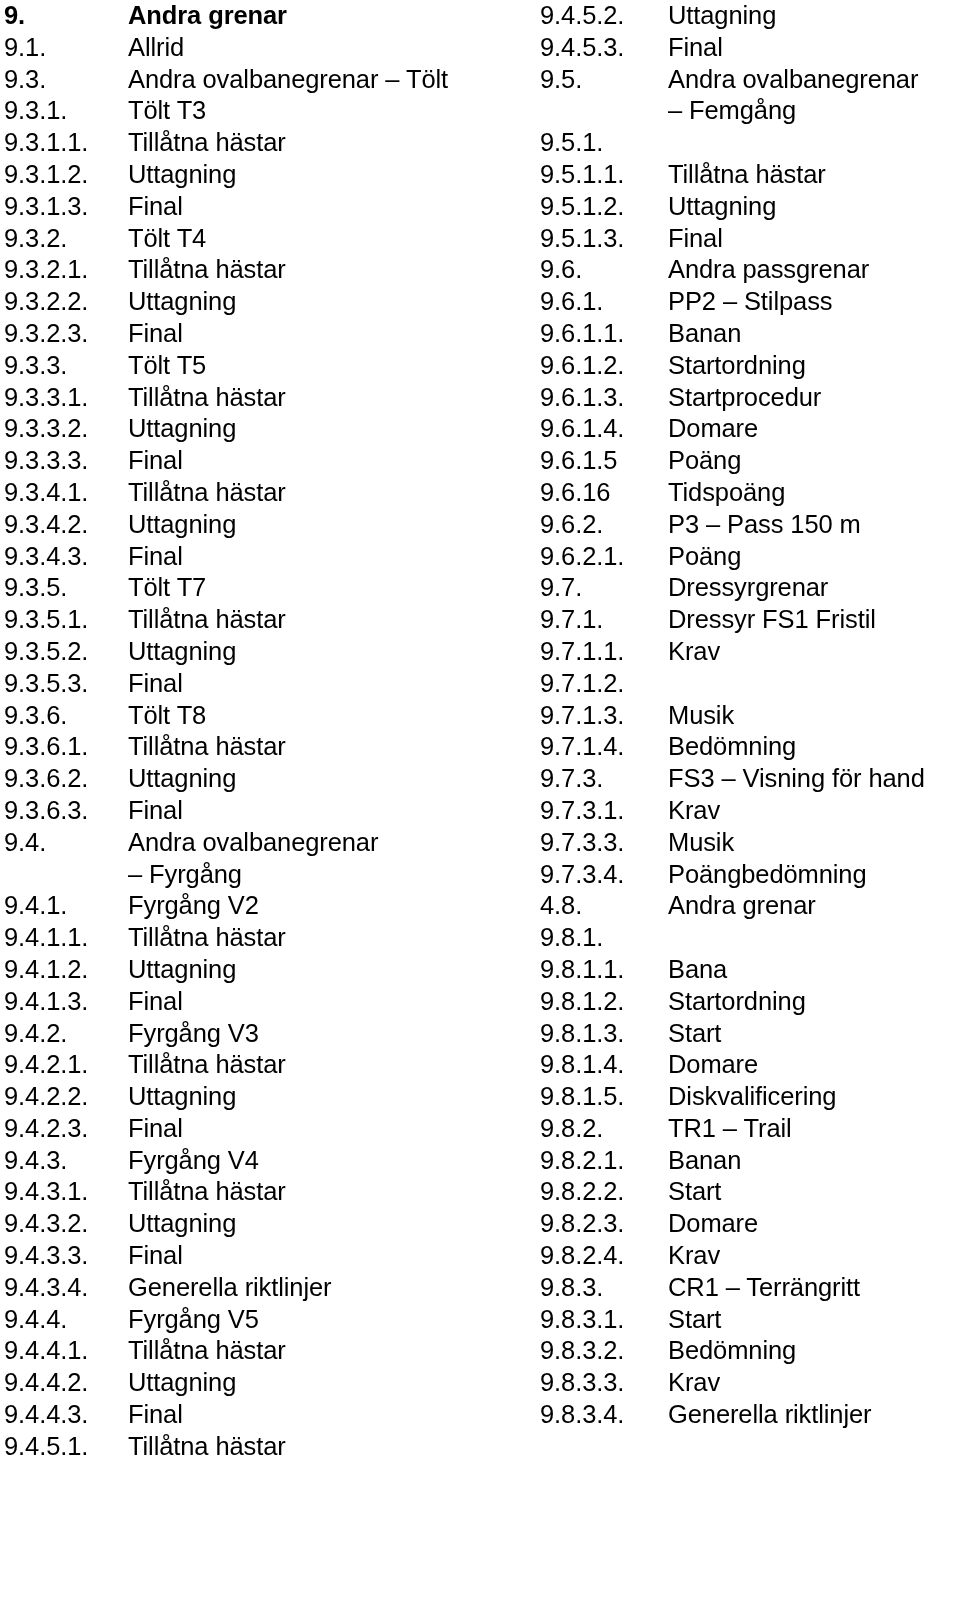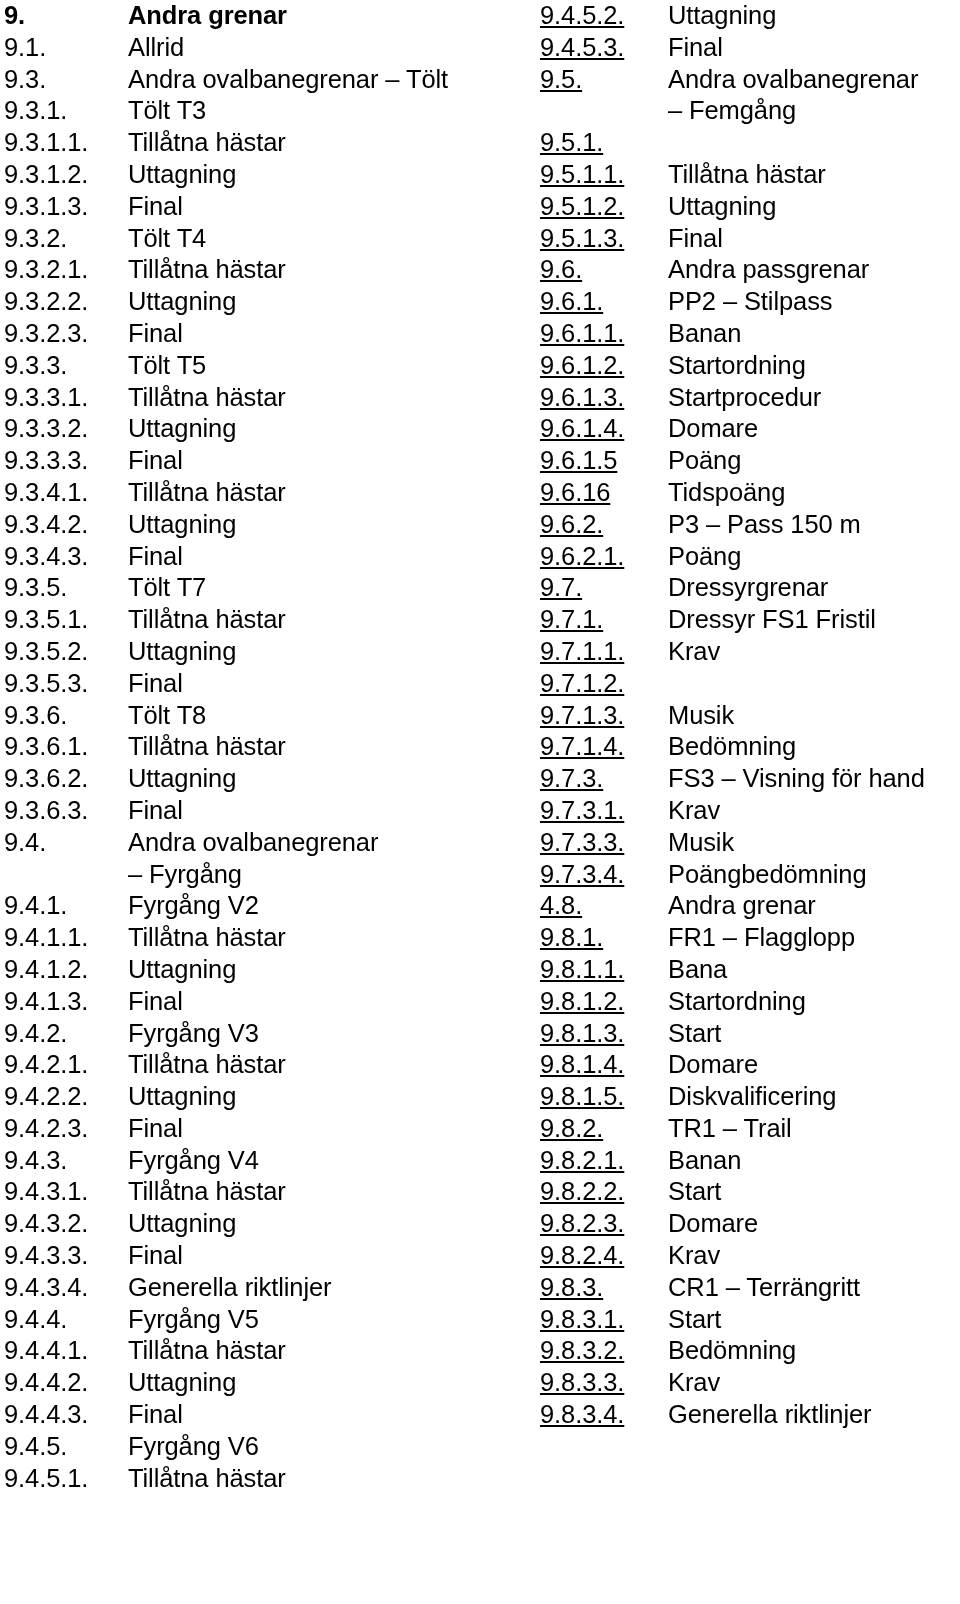--- a/index.html
+++ b/index.html
@@ -47,21 +47,21 @@
     align-items: flex-start;
     line-height: 31.8px;
     font-size: 25.5px;
     letter-spacing: -0.1px;
   }
   .toc-num {
     flex: 0 0 auto;
     white-space: pre;
   }
   .column-left .toc-num { width: 124px; }
-  .column-right .toc-num { width: 128px; text-decoration: underline; }
+  .column-right .toc-num { width: 128px; }
   .toc-label {
     flex: 1 1 auto;
     white-space: pre-line;
   }
   .toc-entry.bold .toc-num,
   .toc-entry.bold .toc-label {
     font-weight: bold;
   }
 </style>
 </head>
@@ -242,24 +242,20 @@
         </div>
         <div class="toc-entry">
           <span class="toc-num">9.4.4.2.</span>
           <span class="toc-label">Uttagning</span>
         </div>
         <div class="toc-entry">
           <span class="toc-num">9.4.4.3.</span>
           <span class="toc-label">Final</span>
         </div>
         <div class="toc-entry">
-          <span class="toc-num">9.4.5.</span>
-          <span class="toc-label">Fyrgång V6</span>
-        </div>
-        <div class="toc-entry">
           <span class="toc-num">9.4.5.1.</span>
           <span class="toc-label">Tillåtna hästar</span>
         </div>
       </div>
 
     <div class="column column-right">
         <div class="toc-entry">
           <span class="toc-num">9.4.5.2.</span>
           <span class="toc-label">Uttagning</span>
         </div>
@@ -365,21 +361,20 @@
         <div class="toc-entry">
           <span class="toc-num">9.7.3.4.</span>
           <span class="toc-label">Poängbedömning</span>
         </div>
         <div class="toc-entry">
           <span class="toc-num">4.8.</span>
           <span class="toc-label">Andra grenar</span>
         </div>
         <div class="toc-entry">
           <span class="toc-num">9.8.1.</span>
-          <span class="toc-label">FR1 – Flagglopp</span>
         </div>
         <div class="toc-entry">
           <span class="toc-num">9.8.1.1.</span>
           <span class="toc-label">Bana</span>
         </div>
         <div class="toc-entry">
           <span class="toc-num">9.8.1.2.</span>
           <span class="toc-label">Startordning</span>
         </div>
         <div class="toc-entry">

